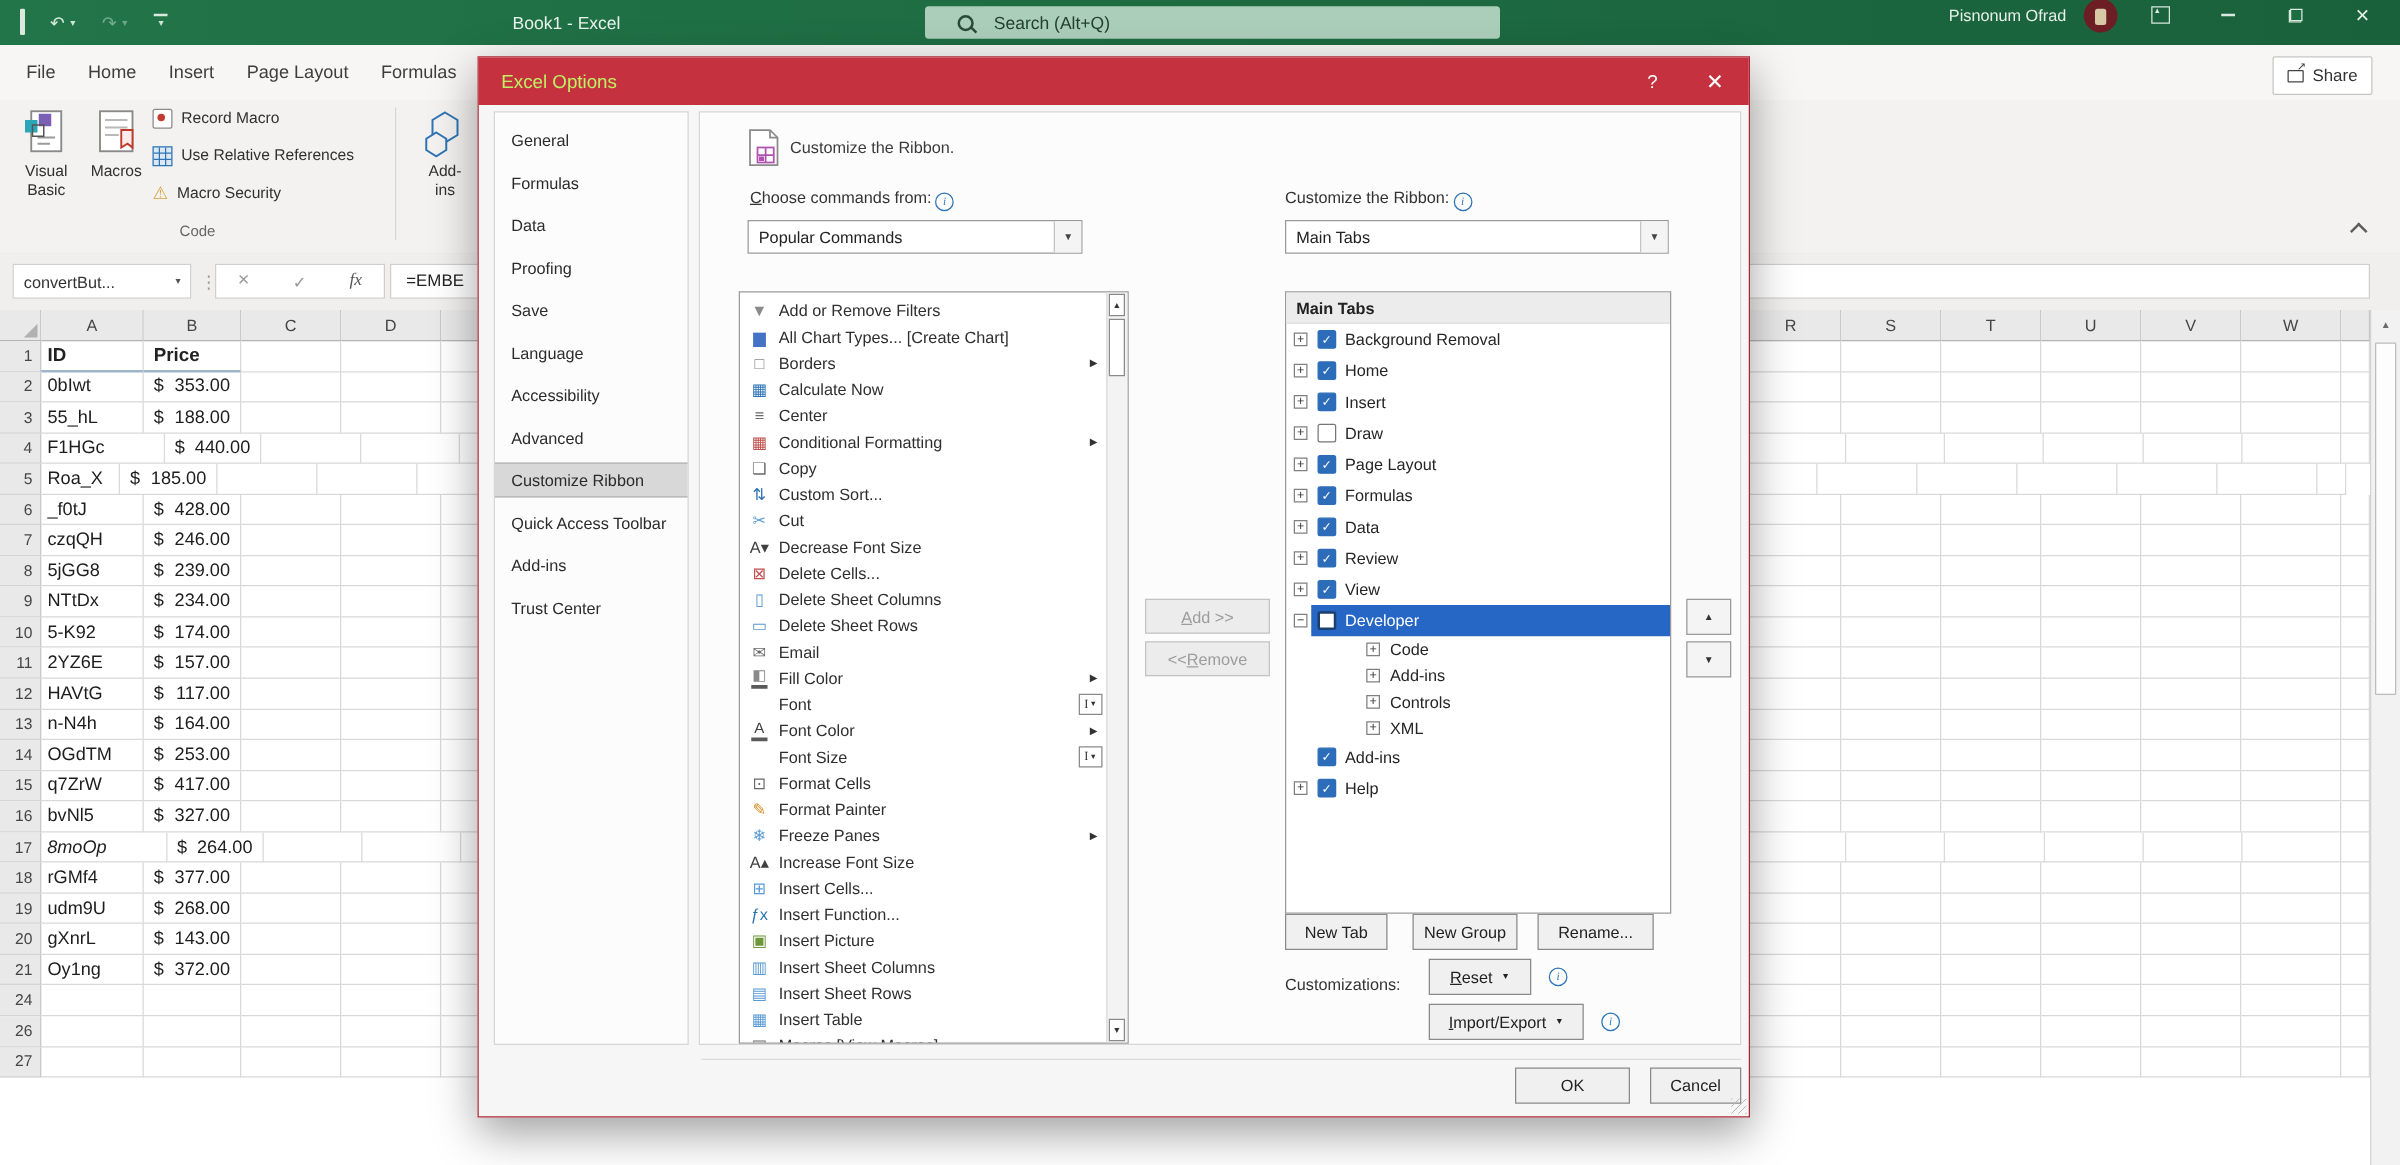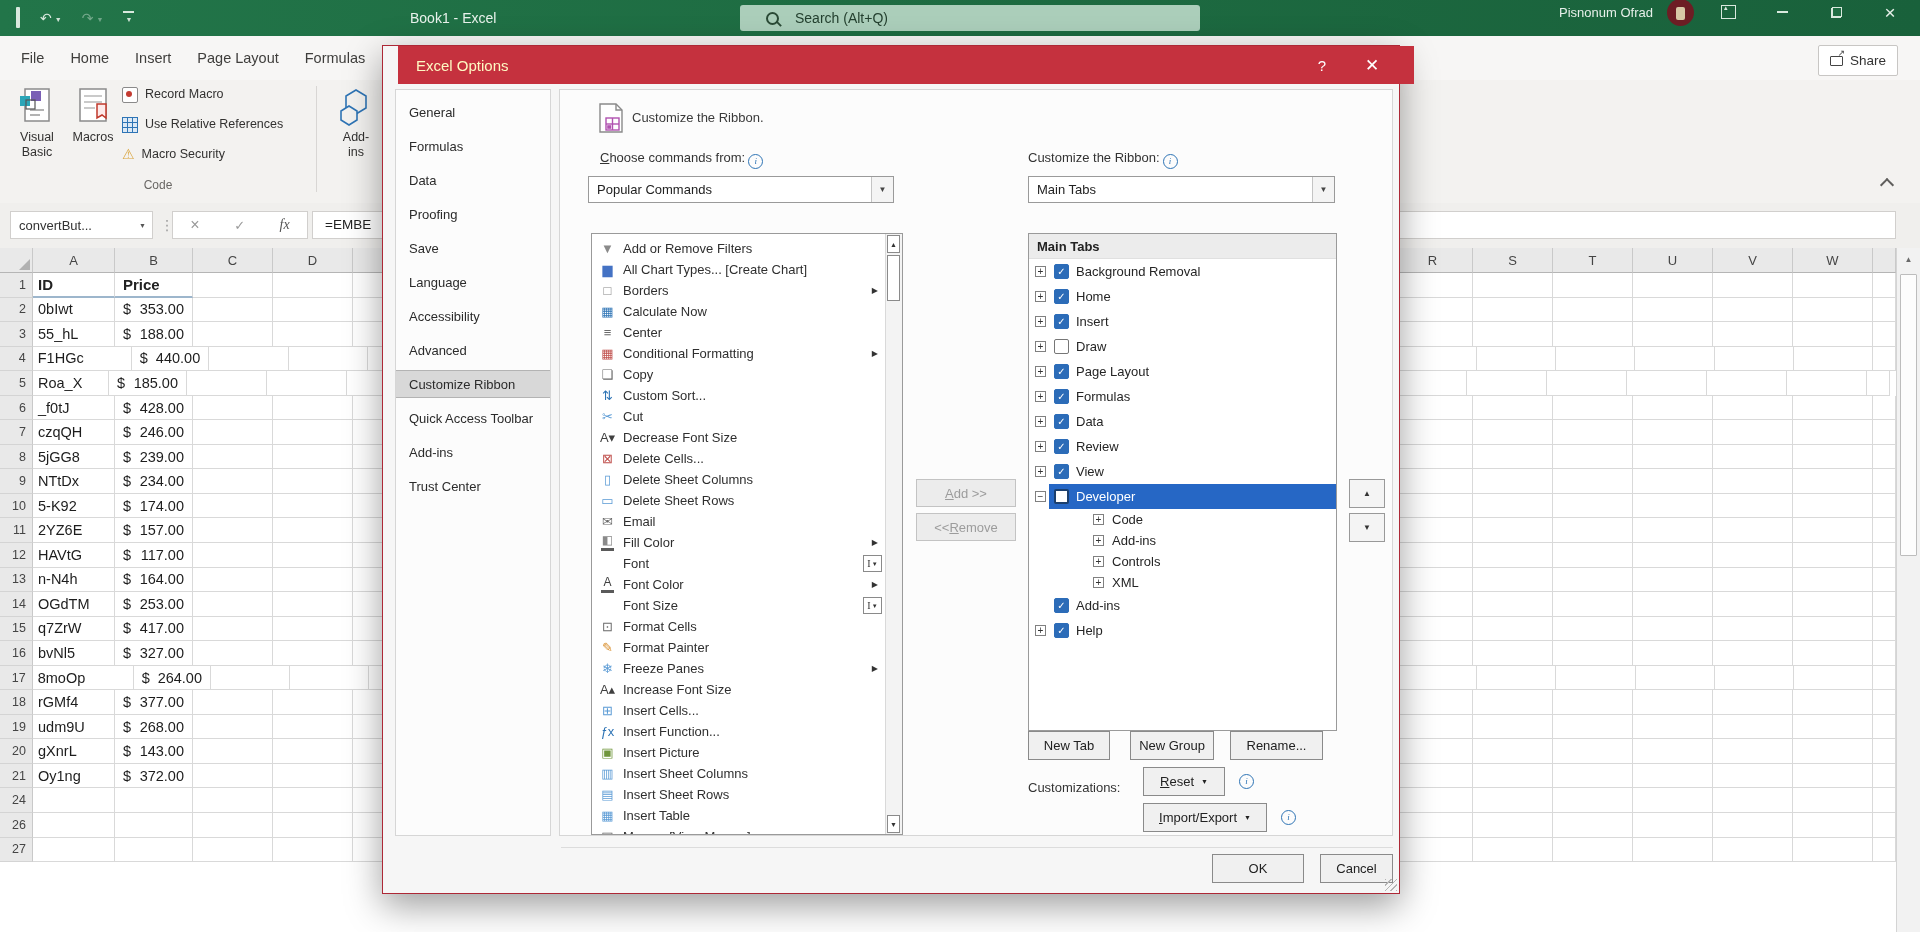--- a/index.html
+++ b/index.html
@@ -89,22 +89,22 @@
         display:flex;align-items:center;padding:0 5px;white-space:nowrap;cursor:cell}
   .cell.hdrcell{font-weight:bold;font-size:15px;color:#222}
   .cell.hdrline{border-bottom:2px solid #9db6cc}
   .cell.price{justify-content:space-between;padding:0 8px}
   .vscroll{position:absolute;right:0;top:248px;width:24px;bottom:0;background:#f2f2f2;border-left:1px solid #d4d4d4;box-sizing:border-box}
   .vs-up{height:22px;display:flex;align-items:center;justify-content:center;font-size:8px;color:#6a6a6a;cursor:pointer}
   .vs-thumb{position:absolute;left:3px;right:3px;top:26px;height:280px;background:#fdfdfd;border:1px solid #bdbdbd;border-radius:1px;cursor:grab}
   
   .dialog{position:absolute;left:382px;top:45px;width:1018px;height:849px;background:#f6f6f6;border:1px solid #ad2836;
           box-shadow:0 12px 34px rgba(0,0,0,.38);box-sizing:border-box;z-index:20}
-  .dtitle{position:absolute;left:15px;top:0;width:100%;height:38px;background:#c5313e;display:flex;align-items:center;
-          color:#fef9c3;font-size:15px;padding-left:18px;box-sizing:border-box;cursor:default}
+  .dtitle{position:absolute;left:0;top:0;width:100%;height:38px;background:#c5313e;display:flex;align-items:center;
+          color:#bef264;font-size:15px;padding-left:18px;box-sizing:border-box;cursor:default}
   .dhelp{position:absolute;right:58px;top:0;width:38px;height:38px;display:flex;align-items:center;justify-content:center;
          color:#fff;font-size:15px;cursor:pointer}
   .dclose{position:absolute;right:6px;top:0;width:42px;height:38px;display:flex;align-items:center;justify-content:center;
           color:#fff;font-size:17px;font-weight:300;cursor:pointer}
   .dnav{position:absolute;left:12px;top:43px;width:156px;height:747px;background:#fcfcfc;border:1px solid #d6d6d6;
         box-sizing:border-box;padding-top:8px}
   .nav-item{height:28px;display:flex;align-items:center;padding-left:13px;font-size:13px;color:#2b2b2b;margin-top:6px;
             box-sizing:border-box;cursor:pointer}
   .nav-item:first-child{margin-top:0}
   .nav-item.selected{background:#d8d8d8;border-top:1px solid #b3b3b3;border-bottom:1px solid #b3b3b3}
@@ -374,21 +374,21 @@
           <div class="cell" style="width: 80px;"></div>
           <div class="cell" style="width: 80px;"></div>
           <div class="cell" style="width: 80px;"></div>
           <div class="cell" style="width: 80px;"></div>
           <div class="cell" style="width: 80px;"></div>
           <div class="cell" style="width: 80px;"></div>
           <div class="cell" style="width: 23px;"></div>
         </div>
         <div class="srow">
           <div class="rncell">5</div>
-          <div class="cell" style="width: 76px;">Roa_X</div>
+          <div class="cell" style="width: 63px;">Roa_X</div>
           <div class="cell price" style="width: 78px;">
             <span>$</span>
             <span>185.00</span>
           </div>
           <div class="cell" style="width: 80px;"></div>
           <div class="cell" style="width: 80px;"></div>
           <div class="cell" style="width: 80px;"></div>
           <div class="cell spacer" style="width: 960px;"></div>
           <div class="cell" style="width: 80px;"></div>
           <div class="cell" style="width: 80px;"></div>
@@ -602,21 +602,21 @@
           <div class="cell" style="width: 80px;"></div>
           <div class="cell" style="width: 80px;"></div>
           <div class="cell" style="width: 80px;"></div>
           <div class="cell" style="width: 80px;"></div>
           <div class="cell" style="width: 80px;"></div>
           <div class="cell" style="width: 80px;"></div>
           <div class="cell" style="width: 23px;"></div>
         </div>
         <div class="srow">
           <div class="rncell">17</div>
-          <div class="cell" style="width: 102px;">8moOp</div>
+          <div class="cell" style="width: 102px; font-style: italic;">8moOp</div>
           <div class="cell price" style="width: 78px;">
             <span>$</span>
             <span>264.00</span>
           </div>
           <div class="cell" style="width: 80px;"></div>
           <div class="cell" style="width: 80px;"></div>
           <div class="cell" style="width: 80px;"></div>
           <div class="cell spacer" style="width: 960px;"></div>
           <div class="cell" style="width: 80px;"></div>
           <div class="cell" style="width: 80px;"></div>
@@ -788,21 +788,21 @@
           <line x1="8" y1="21" x2="21" y2="21" stroke="#b052b0" stroke-width="1.4"></line>
           <line x1="14.5" y1="15" x2="14.5" y2="27" stroke="#b052b0" stroke-width="1.4"></line>
           <rect x="9.2" y="22.2" width="4" height="3.6" fill="#b052b0"></rect>
         </svg>
       </div>
       <div class="dheading">Customize the Ribbon.</div>
 
       <div class="dlabel" style="left:40px;top:60px">
         <span><u>C</u>hoose commands from:</span><span class="info-i">i</span>
       </div>
-      <div class="combo" style="left:28px;top:86px;width:306px">
+      <div class="combo" style="left:38px;top:86px;width:268px">
         <span class="txt">Popular Commands</span>
         <span class="arr">▼</span>
       </div>
 
       <div class="dlabel" style="left:468px;top:60px">
         <span>Customize the Ribbon:</span><span class="info-i">i</span>
       </div>
       <div class="combo" style="left:468px;top:86px;width:307px">
         <span class="txt">Main Tabs</span>
         <span class="arr">▼</span>

